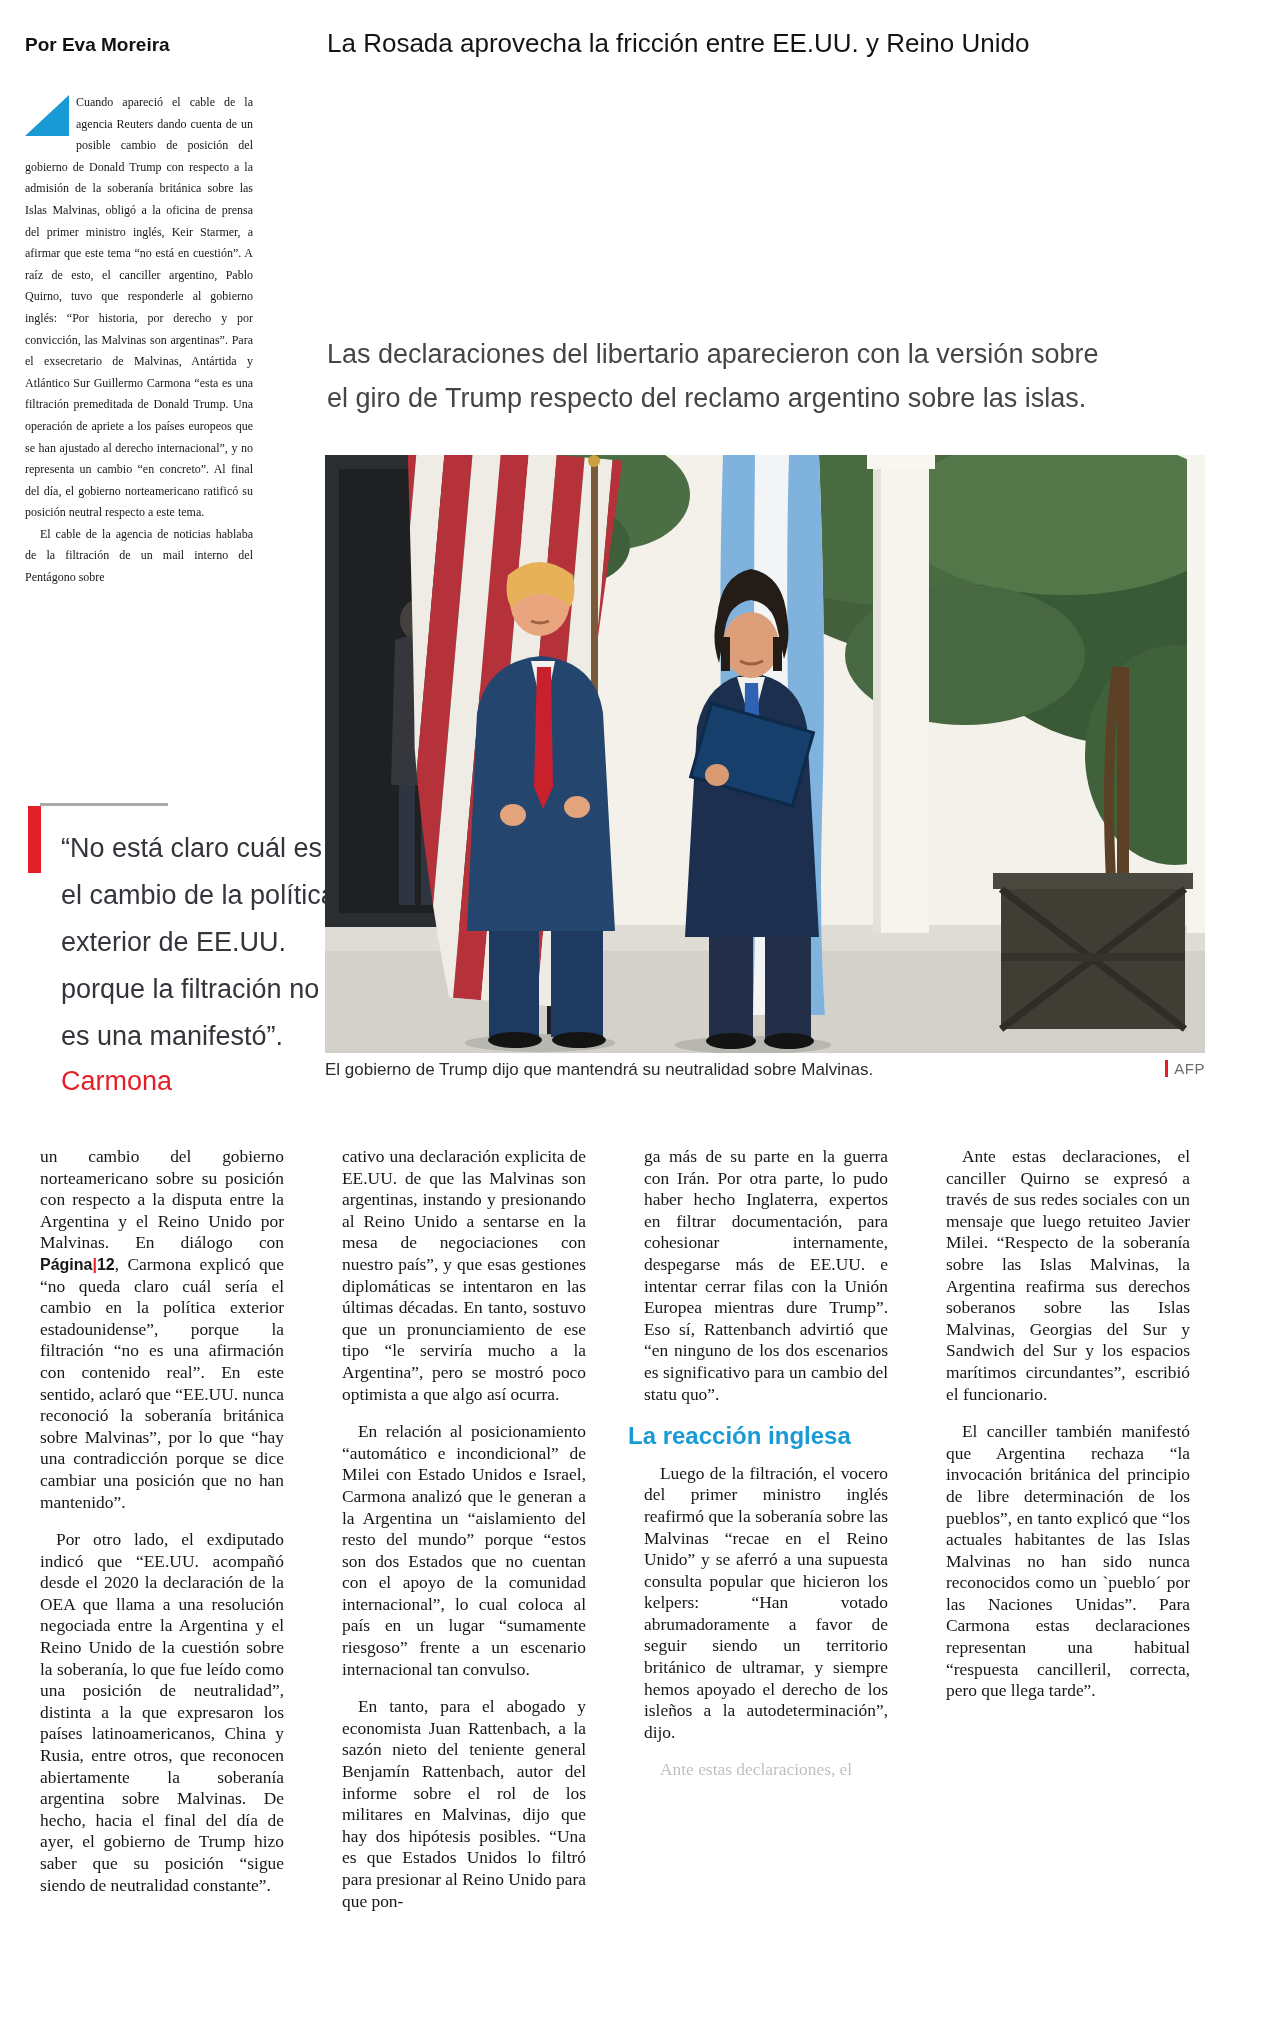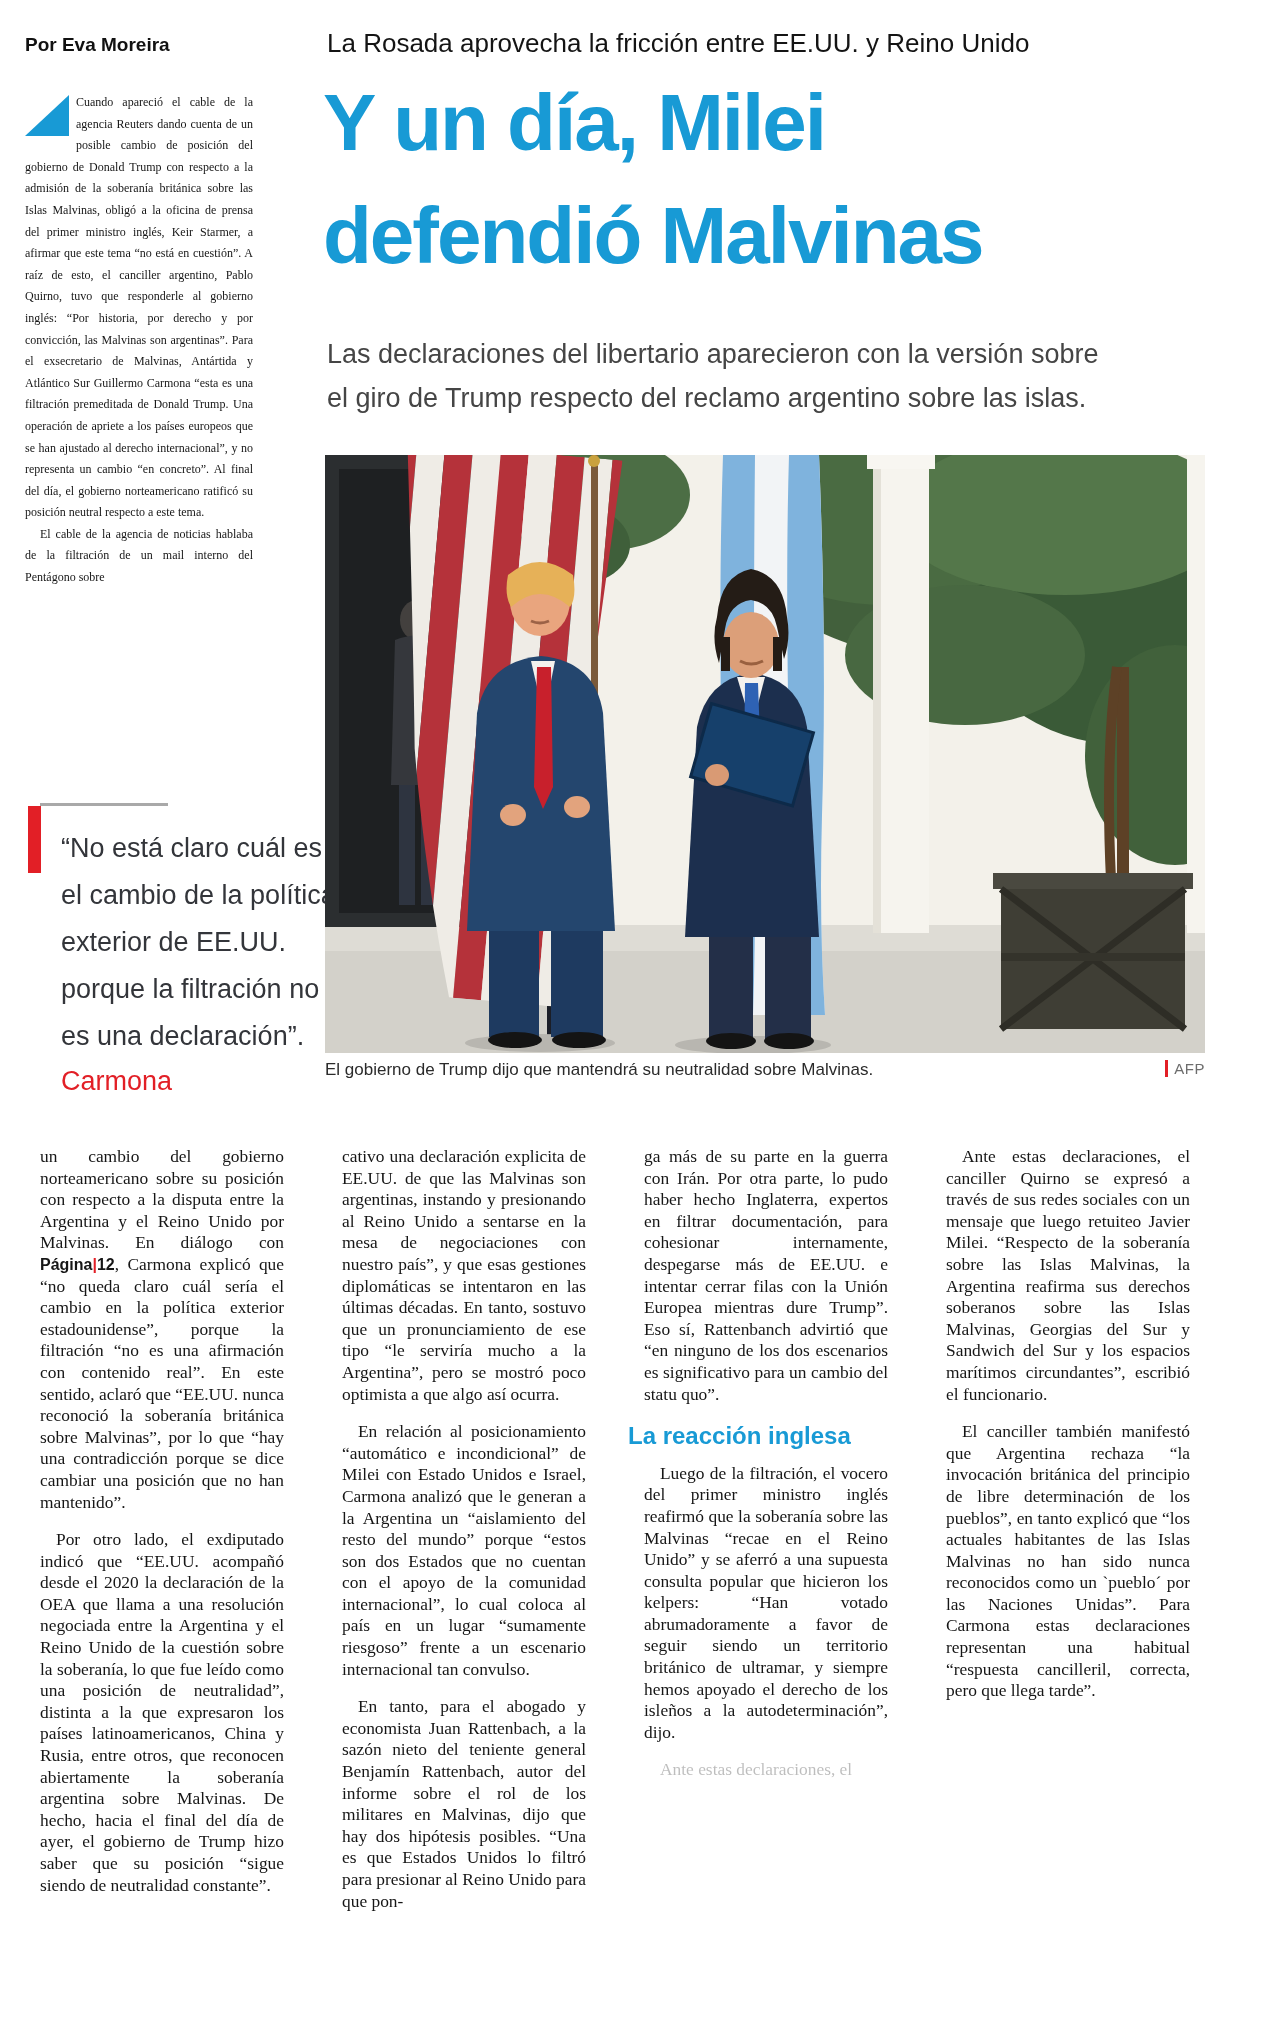--- a/index.html
+++ b/index.html
@@ -75,31 +75,27 @@
   </div>
 
   <div class="pullquote">
     <div class="pq-rule"></div>
     <div class="pq-bar"></div>
     <div class="pq-text">
       <div class="pq-line">“No está claro cuál es</div>
       <div class="pq-line">el cambio de la política</div>
       <div class="pq-line">exterior de EE.UU.</div>
       <div class="pq-line">porque la filtración no</div>
-      <div class="pq-line">es una declaración”.</div>
+      <div class="pq-line">es una manifestó”.</div>
       <div class="pq-attr">Carmona</div>
     </div>
   </div>
 
   <div class="kicker">La Rosada aprovecha la fricción entre EE.UU. y Reino Unido</div>
 
-  <div class="headline">
-    <div>Y un día, Milei</div>
-    <div>defendió Malvinas</div>
-  </div>
 
   <div class="subtitle">
     <div>Las declaraciones del libertario aparecieron con la versión sobre</div>
     <div>el giro de Trump respecto del reclamo argentino sobre las islas.</div>
   </div>
 
   <div class="photo">
     <svg width="880" height="598" viewBox="0 0 880 598" xmlns="http://www.w3.org/2000/svg">
 
       <rect x="0" y="0" width="880" height="598" fill="#efede7"></rect>

